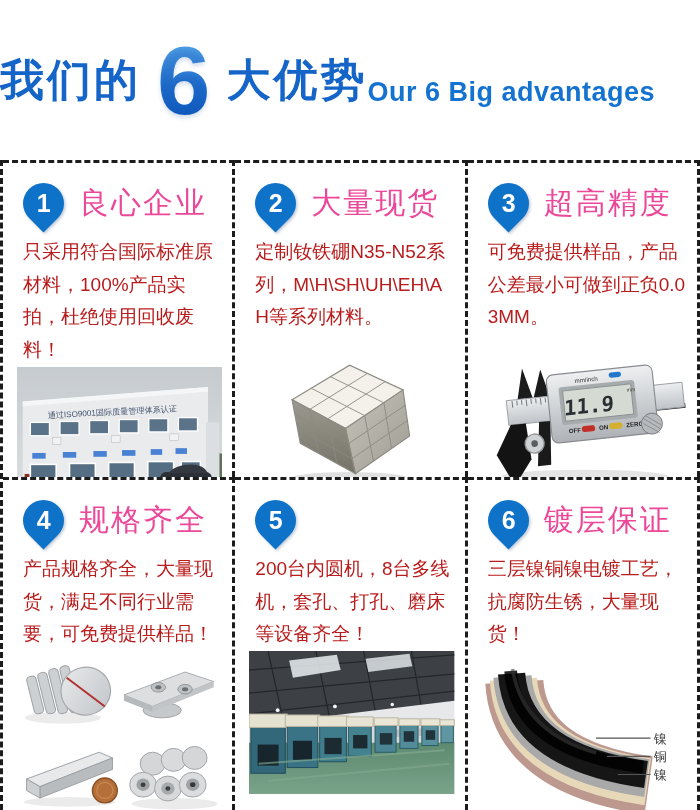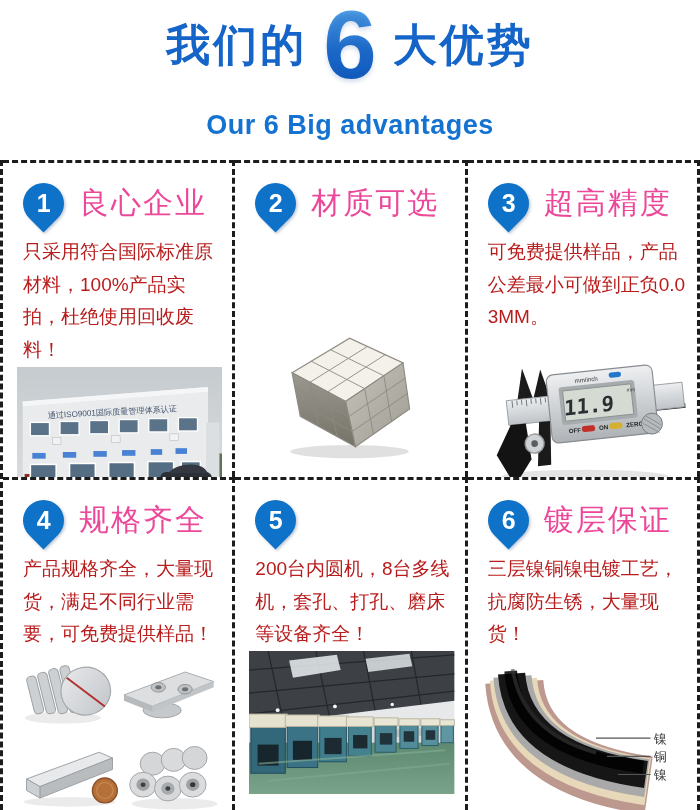--- a/index.html
+++ b/index.html
@@ -1,20 +1,20 @@
 <!DOCTYPE html>
 <html><head>
 <meta charset="utf-8">
 <style>
   * { margin:0; padding:0; box-sizing:border-box; }
   body { width:700px; height:810px; background:#ffffff; overflow:hidden;
          font-family:"Liberation Sans","DejaVu Sans",sans-serif; }
 
   
-  .header { height:160px; display:flex; flex-direction:column; align-items:center;
+  .header { height:160px; display:flex; flex-direction:row; align-items:center;
             justify-content:flex-start; padding-top:2px; }
   .title-row { display:flex; align-items:center; }
   .title-cn { font-size:44px; font-weight:800; color:#1565c9; letter-spacing:3px; }
   .title-num { font-size:96px; font-weight:800; line-height:0.9; margin:0 16px;
                background:linear-gradient(180deg,#5aa9ec 0%,#1e6fd0 55%,#0b57bd 100%);
                -webkit-background-clip:text; background-clip:text; color:transparent;
                text-shadow:0 3px 4px rgba(20,80,160,0.18); }
   .subtitle { font-size:27px; font-weight:700; color:#1472d0; margin-top:22px; letter-spacing:0.5px; }
 
   
@@ -113,22 +113,23 @@
         </g>
       </svg>
     </div>
   </div>
 
   <div class="cell row1">
     <div class="head-row">
       <div class="badge">
           <span>2</span>
         </div>
-      <div class="cell-title">材质可选</div>
-    </div>
+      <div class="cell-title">大量现货</div>
+    </div>
+    <div class="cell-desc">定制钕铁硼N35-N52系列，M\H\SH\UH\EH\AH等系列材料。</div>
     <div class="cell-img">
       <svg viewBox="0 0 215 185" preserveAspectRatio="xMidYMid meet">
         <defs>
           <linearGradient id="cubeR" x1="0" y1="0" x2="1" y2="1">
             <stop offset="0" stop-color="#c6c3bb"></stop>
               <stop offset="1" stop-color="#9f9c94"></stop>
           </linearGradient>
           <linearGradient id="cubeL" x1="0" y1="0" x2="0" y2="1">
             <stop offset="0" stop-color="#9b988f"></stop>
               <stop offset="1" stop-color="#757268"></stop>

